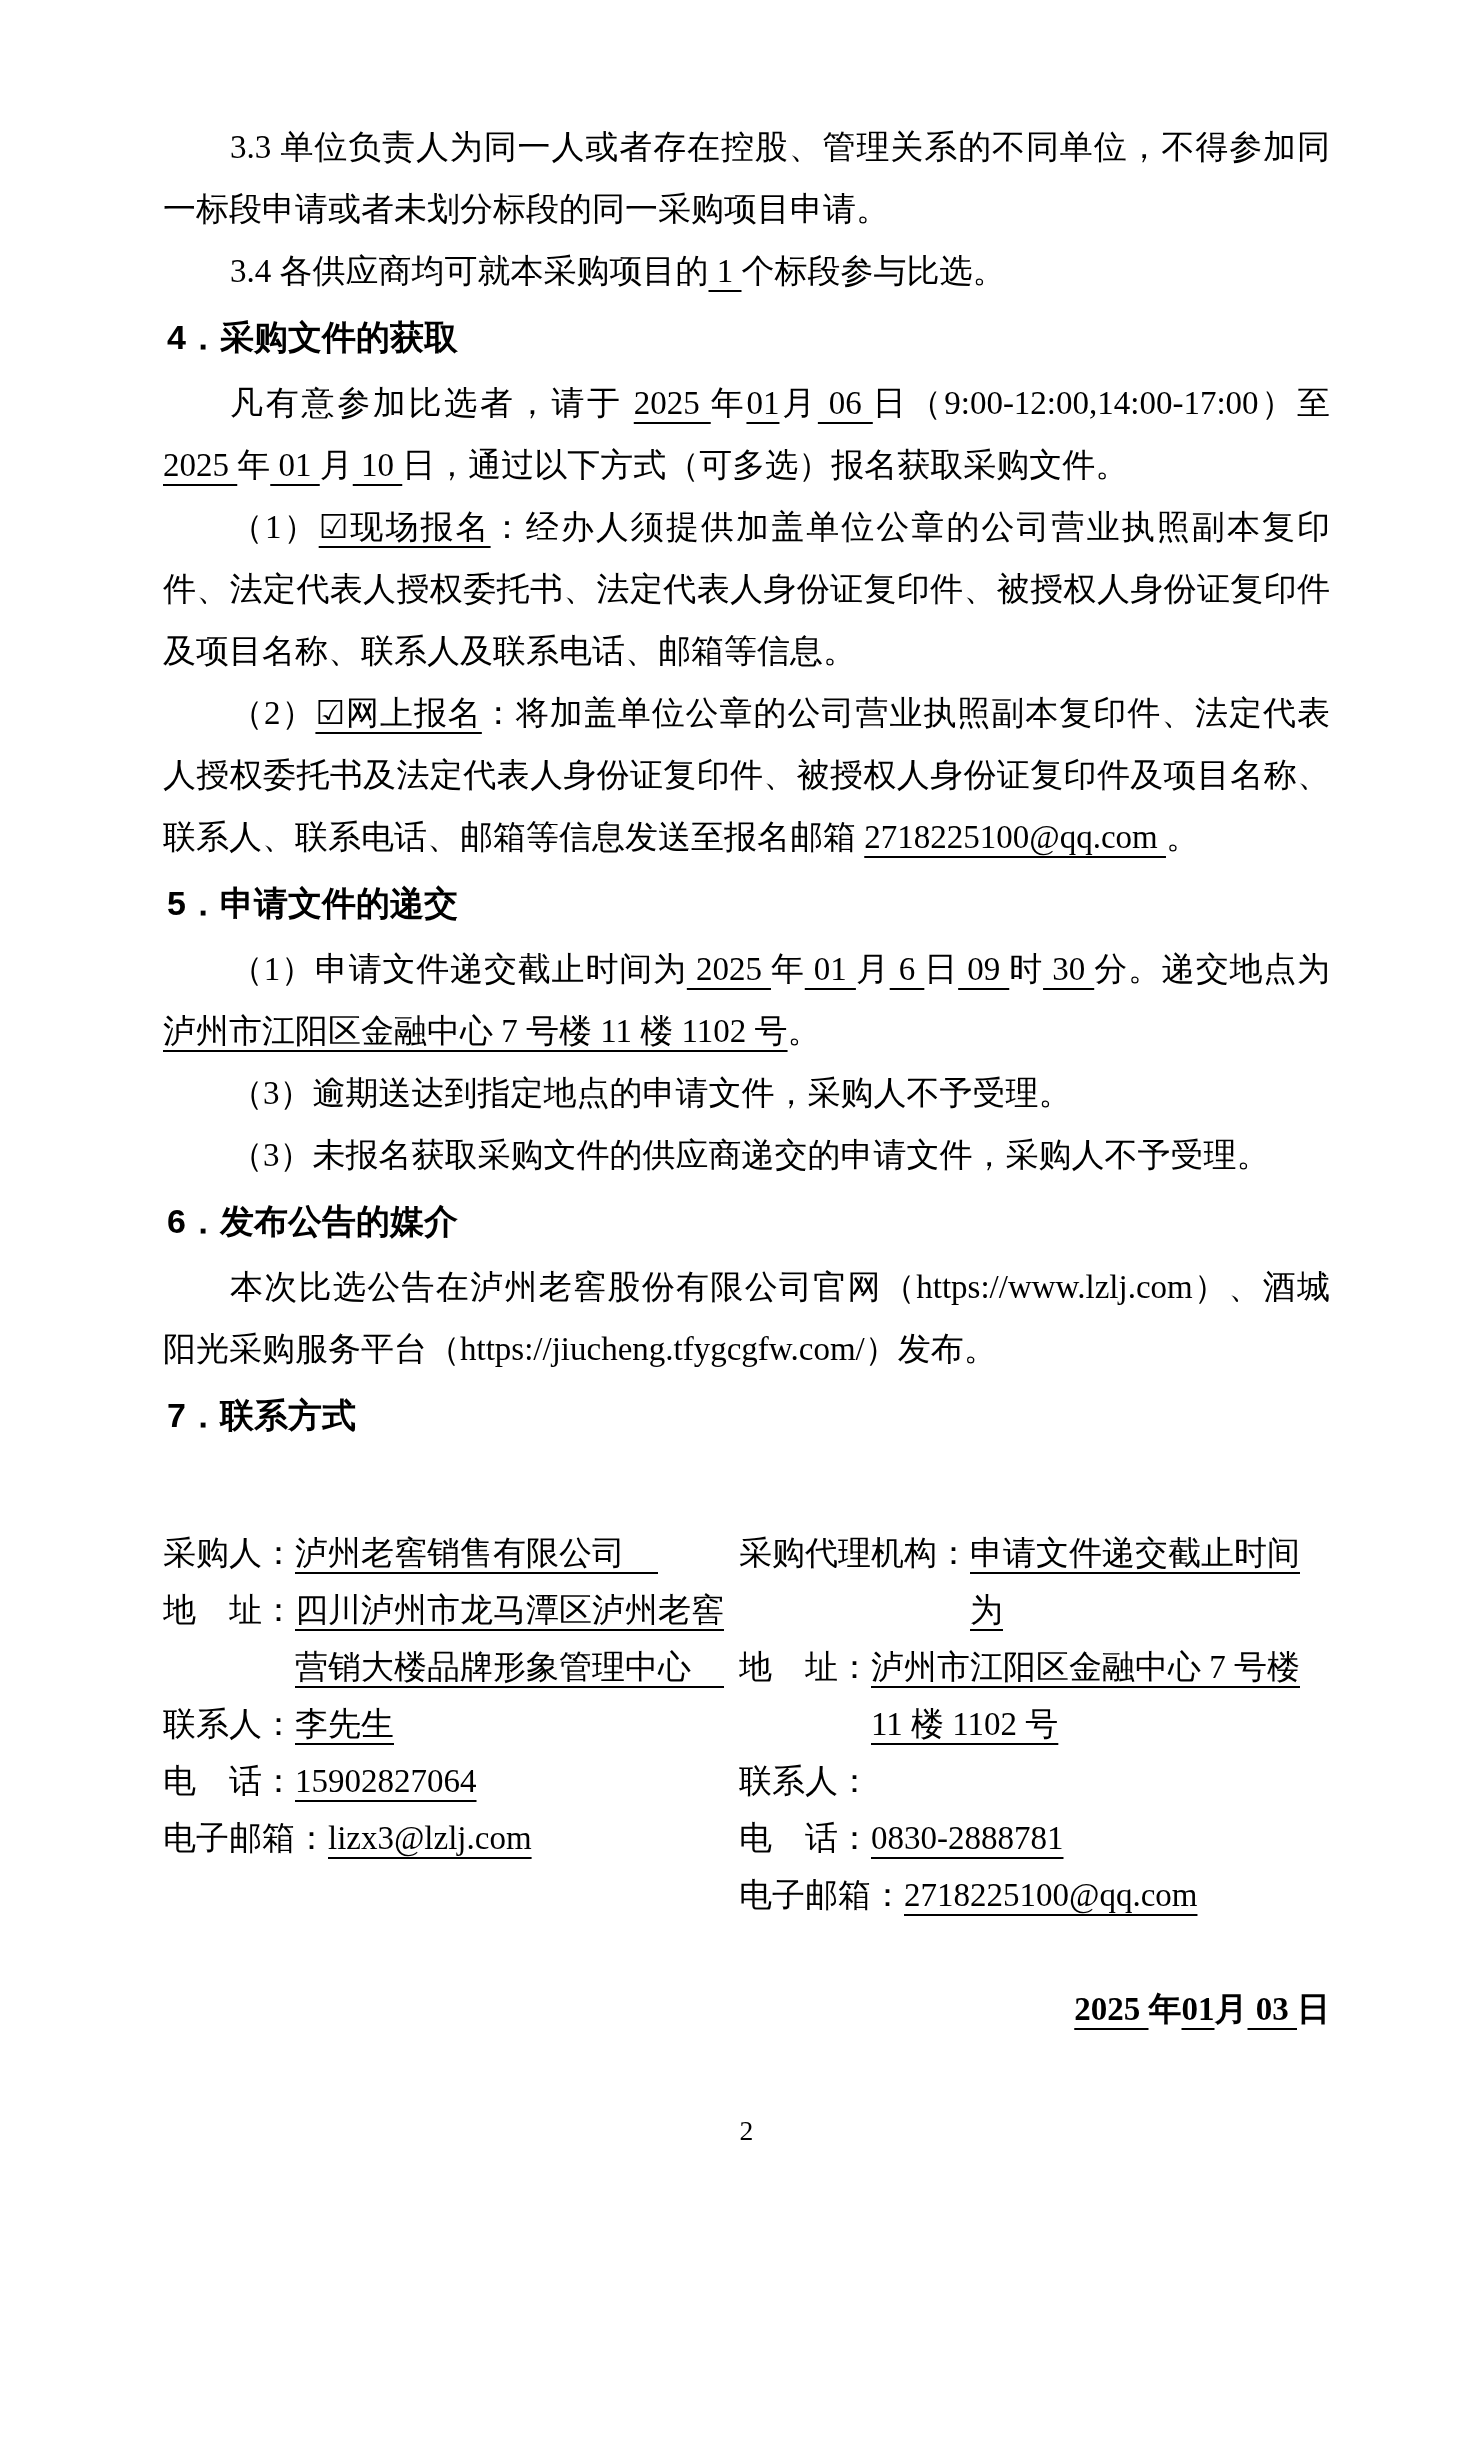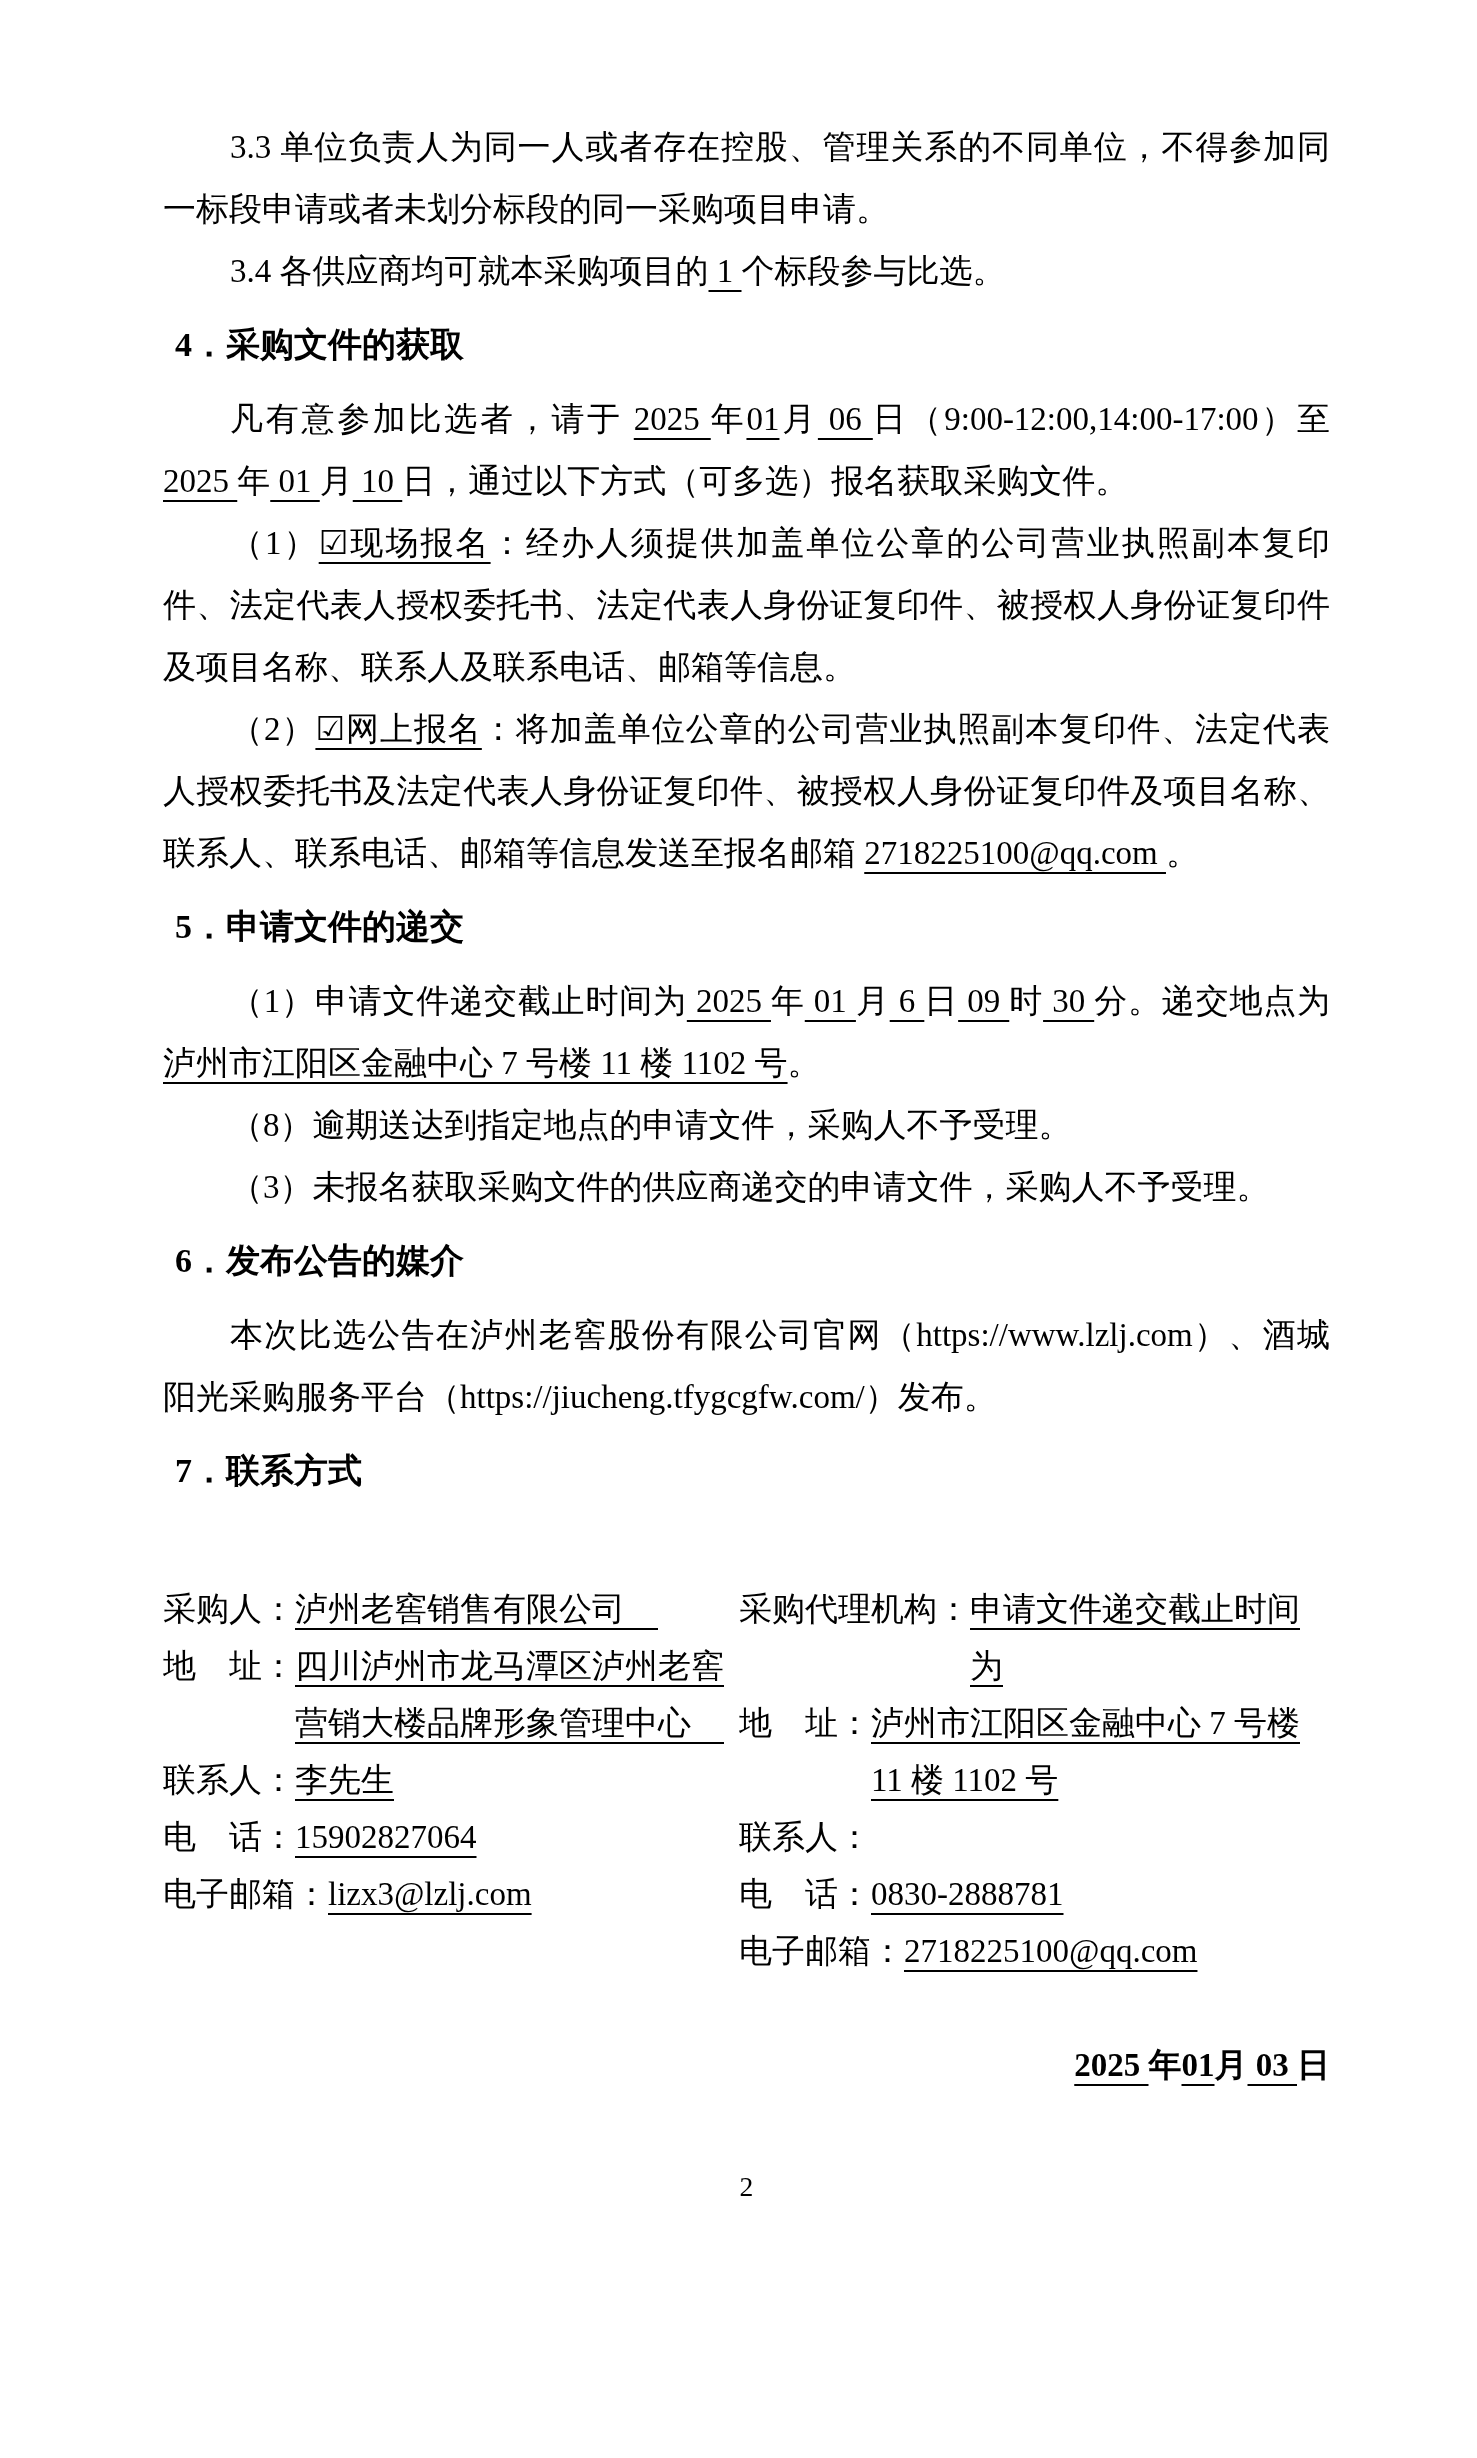--- a/index.html
+++ b/index.html
@@ -14,22 +14,22 @@
     padding: 116px 148px 0 163px;
     box-sizing: border-box;
   }
   .para {
     font-size: 33px; line-height: 62px;
     text-align: justify; margin: 0;
   }
   .para.indent { text-indent: 67px; }
   .heading {
     font-size: 34px; line-height: 62px; font-weight: bold;
-    font-family: Liberation Serif, serif;
-    margin: 12px;
+    font-family: Liberation Sans, sans-serif;
+    margin: 4px;
   }
   .u {
     text-decoration: underline;
     text-underline-offset: 7.9px;
     text-decoration-thickness: 2px;
   }
   .contacts {
     display: flex; margin-top: 79px;
     font-size: 33px; line-height: 57px;
   }
@@ -53,21 +53,21 @@
 <div class="page">
   <div id="doc-flow">
       <div class="para indent"><span>3.3 单位负责人为同一人或者存在控股、管理关系的不同单位，不得参加同一标段申请或者未划分标段的同一采购项目申请。</span></div>
       <div class="para indent"><span>3.4 各供应商均可就本采购项目的</span><span class="u"> 1 </span><span>个标段参与比选。</span></div>
       <div class="heading"><span>4．采购文件的获取</span></div>
       <div class="para indent"><span>凡有意参加比选者，请于 </span><span class="u">2025 </span><span>年</span><span class="u">01</span><span>月</span><span class="u"> 06 </span><span>日（9:00-12:00,14:00-17:00）至</span><span class="u"> 2025 </span><span>年</span><span class="u"> 01 </span><span>月</span><span class="u"> 10 </span><span>日，通过以下方式（可多选）报名获取采购文件。</span></div>
       <div class="para indent"><span>（1）</span><span class="u">☑现场报名</span><span>：经办人须提供加盖单位公章的公司营业执照副本复印件、法定代表人授权委托书、法定代表人身份证复印件、被授权人身份证复印件及项目名称、联系人及联系电话、邮箱等信息。</span></div>
       <div class="para indent"><span>（2）</span><span class="u">☑网上报名</span><span>：将加盖单位公章的公司营业执照副本复印件、法定代表人授权委托书及法定代表人身份证复印件、被授权人身份证复印件及项目名称、联系人、联系电话、邮箱等信息发送至报名邮箱 </span><span class="u">2718225100@qq.com </span><span>。</span></div>
       <div class="heading"><span>5．申请文件的递交</span></div>
       <div class="para indent"><span>（1）申请文件递交截止时间为</span><span class="u"> 2025 </span><span>年</span><span class="u"> 01 </span><span>月</span><span class="u"> 6 </span><span>日</span><span class="u"> 09 </span><span>时</span><span class="u"> 30 </span><span>分。递交地点为</span><span class="u"> 泸州市江阳区金融中心 7 号楼 11 楼 1102 号</span><span>。</span></div>
-      <div class="para indent"><span>（8）逾期送达到指定地点的申请文件，采购人不予受理。</span></div>
+      <div class="para indent"><span>（3）逾期送达到指定地点的申请文件，采购人不予受理。</span></div>
       <div class="para indent"><span>（3）未报名获取采购文件的供应商递交的申请文件，采购人不予受理。</span></div>
       <div class="heading"><span>6．发布公告的媒介</span></div>
       <div class="para indent"><span>本次比选公告在泸州老窖股份有限公司官网（https://www.lzlj.com）、酒城阳光采购服务平台（https://jiucheng.tfygcgfw.com/）发布。</span></div>
       <div class="heading"><span>7．联系方式</span></div>
     </div>
 
   <div class="contacts">
     <div class="ccol left" id="contact-left">
         <div class="crow">
           <span class="clabel">采购人：</span>

